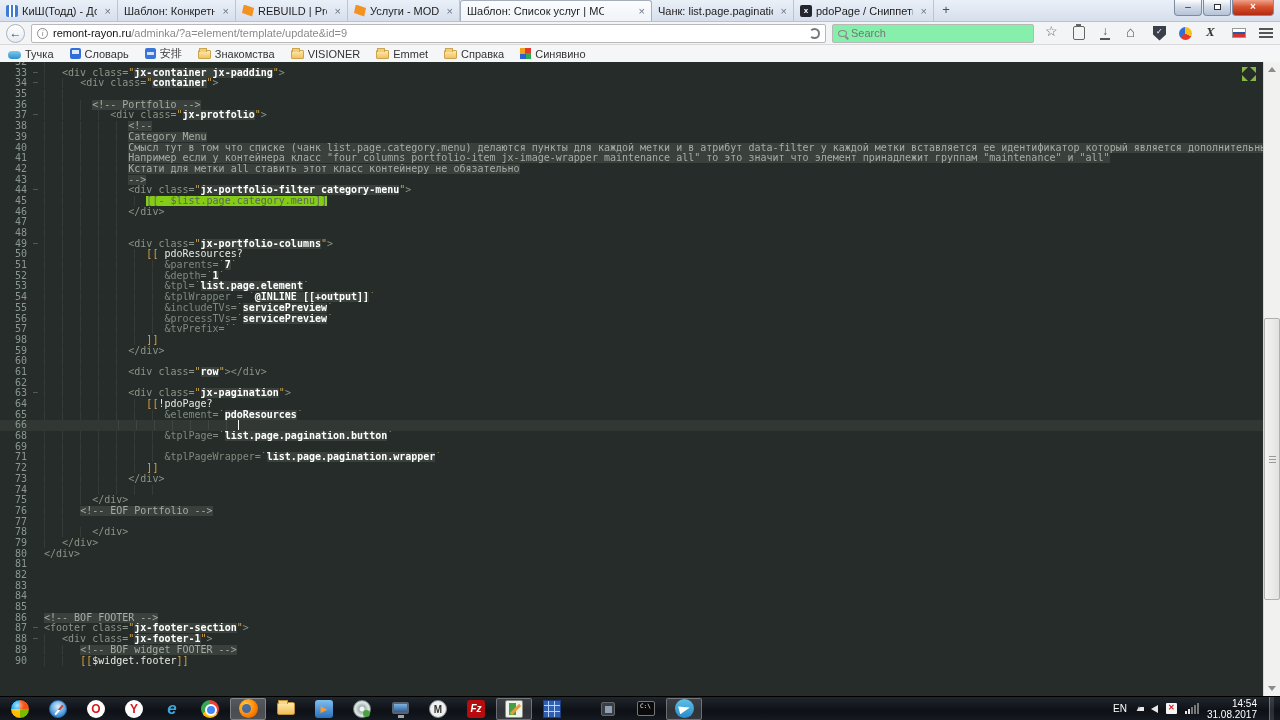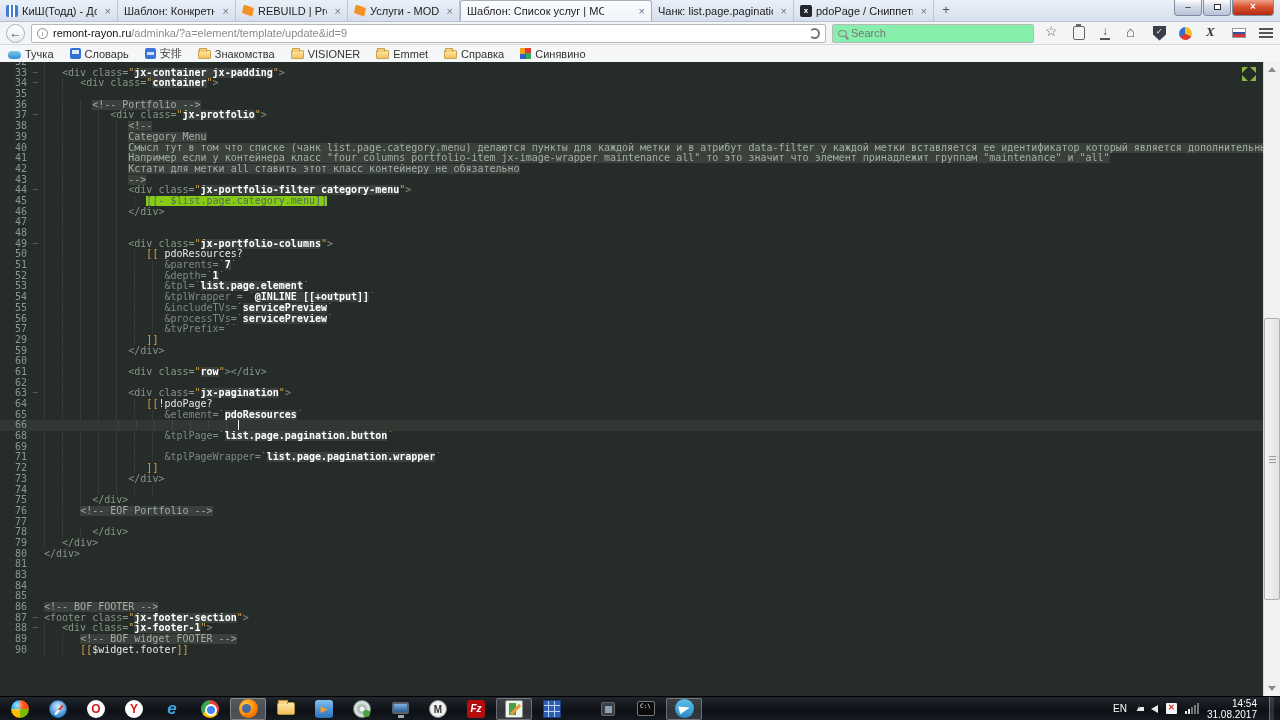--- a/index.html
+++ b/index.html
@@ -285,21 +285,21 @@
         <div class="row"><span class="ln">48</span><span class="fold"></span><span class="codeline"><span class="ind">              </span></span></div>
         <div class="row"><span class="ln">49</span><span class="fold">–</span><span class="codeline"><span class="ind">              </span><span class="tk-t">&lt;div class=</span><span class="tk-q">"</span><span class="tk-s">jx-portfolio-columns</span><span class="tk-q">"</span><span class="tk-t">&gt;</span></span></div>
         <div class="row"><span class="ln">50</span><span class="fold"></span><span class="codeline"><span class="ind">                 </span><span class="tk-m">[[</span><span class="tk-w"> pdoResources?</span></span></div>
         <div class="row"><span class="ln">51</span><span class="fold"></span><span class="codeline"><span class="ind">                    </span><span class="tk-p">&amp;parents=</span><span class="tk-q">`</span><span class="tk-s">7</span><span class="tk-q">`</span></span></div>
         <div class="row"><span class="ln">52</span><span class="fold"></span><span class="codeline"><span class="ind">                    </span><span class="tk-p">&amp;depth=</span><span class="tk-q">`</span><span class="tk-s">1</span><span class="tk-q">`</span></span></div>
         <div class="row"><span class="ln">53</span><span class="fold"></span><span class="codeline"><span class="ind">                    </span><span class="tk-p">&amp;tpl=</span><span class="tk-q">`</span><span class="tk-s">list.page.element</span><span class="tk-q">`</span></span></div>
         <div class="row"><span class="ln">54</span><span class="fold"></span><span class="codeline"><span class="ind">                    </span><span class="tk-p">&amp;tplWrapper = </span><span class="tk-q">`</span><span class="tk-s">@INLINE [[+output]]</span><span class="tk-q">`</span></span></div>
         <div class="row"><span class="ln">55</span><span class="fold"></span><span class="codeline"><span class="ind">                    </span><span class="tk-p">&amp;includeTVs=</span><span class="tk-q">`</span><span class="tk-s">servicePreview</span><span class="tk-q">`</span></span></div>
         <div class="row"><span class="ln">56</span><span class="fold"></span><span class="codeline"><span class="ind">                    </span><span class="tk-p">&amp;processTVs=</span><span class="tk-q">`</span><span class="tk-s">servicePreview</span><span class="tk-q">`</span></span></div>
         <div class="row"><span class="ln">57</span><span class="fold"></span><span class="codeline"><span class="ind">                    </span><span class="tk-p">&amp;tvPrefix=</span><span class="tk-q">``</span></span></div>
-        <div class="row"><span class="ln">29</span><span class="fold"></span><span class="codeline"><span class="ind">                 </span><span class="tk-m">]]</span></span></div>
+        <div class="row"><span class="ln">98</span><span class="fold"></span><span class="codeline"><span class="ind">                 </span><span class="tk-m">]]</span></span></div>
         <div class="row"><span class="ln">59</span><span class="fold"></span><span class="codeline"><span class="ind">              </span><span class="tk-t">&lt;/div&gt;</span></span></div>
         <div class="row"><span class="ln">60</span><span class="fold"></span><span class="codeline"><span class="ind">              </span></span></div>
         <div class="row"><span class="ln">61</span><span class="fold"></span><span class="codeline"><span class="ind">              </span><span class="tk-t">&lt;div class=</span><span class="tk-q">"</span><span class="tk-s">row</span><span class="tk-q">"</span><span class="tk-t">&gt;&lt;/div&gt;</span></span></div>
         <div class="row"><span class="ln">62</span><span class="fold"></span><span class="codeline"><span class="ind">              </span></span></div>
         <div class="row"><span class="ln">63</span><span class="fold">–</span><span class="codeline"><span class="ind">              </span><span class="tk-t">&lt;div class=</span><span class="tk-q">"</span><span class="tk-s">jx-pagination</span><span class="tk-q">"</span><span class="tk-t">&gt;</span></span></div>
         <div class="row"><span class="ln">64</span><span class="fold"></span><span class="codeline"><span class="ind">                 </span><span class="tk-m">[[</span><span class="tk-w">!pdoPage?</span></span></div>
         <div class="row"><span class="ln">65</span><span class="fold"></span><span class="codeline"><span class="ind">                    </span><span class="tk-p">&amp;element=</span><span class="tk-q">`</span><span class="tk-s">pdoResources</span><span class="tk-q">`</span></span></div>
         <div class="row active"><span class="ln">66</span><span class="fold"></span><span class="codeline"><span class="ind">                    </span><span class="caret"></span></span></div>
         <div class="row"><span class="ln">68</span><span class="fold"></span><span class="codeline"><span class="ind">                    </span><span class="tk-p">&amp;tplPage=</span><span class="tk-q">`</span><span class="tk-s">list.page.pagination.button</span><span class="tk-q">`</span></span></div>
         <div class="row"><span class="ln">69</span><span class="fold"></span><span class="codeline"><span class="ind">                    </span></span></div>
@@ -307,20 +307,21 @@
         <div class="row"><span class="ln">72</span><span class="fold"></span><span class="codeline"><span class="ind">                 </span><span class="tk-m">]]</span></span></div>
         <div class="row"><span class="ln">73</span><span class="fold"></span><span class="codeline"><span class="ind">              </span><span class="tk-t">&lt;/div&gt;</span></span></div>
         <div class="row"><span class="ln">74</span><span class="fold"></span><span class="codeline"><span class="ind">                    </span></span></div>
         <div class="row"><span class="ln">75</span><span class="fold"></span><span class="codeline"><span class="ind">        </span><span class="tk-t">&lt;/div&gt;</span></span></div>
         <div class="row"><span class="ln">76</span><span class="fold"></span><span class="codeline"><span class="ind">      </span><span class="tk-c">&lt;!-- EOF Portfolio --&gt;</span></span></div>
         <div class="row"><span class="ln">77</span><span class="fold"></span><span class="codeline"><span class="ind">      </span></span></div>
         <div class="row"><span class="ln">78</span><span class="fold"></span><span class="codeline"><span class="ind">        </span><span class="tk-t">&lt;/div&gt;</span></span></div>
         <div class="row"><span class="ln">79</span><span class="fold"></span><span class="codeline"><span class="ind">   </span><span class="tk-t">&lt;/div&gt;</span></span></div>
         <div class="row"><span class="ln">80</span><span class="fold"></span><span class="codeline"><span class="tk-t">&lt;/div&gt;</span></span></div>
         <div class="row"><span class="ln">81</span><span class="fold"></span><span class="codeline"></span></div>
+        <div class="row"><span class="ln">82</span><span class="fold"></span><span class="codeline"></span></div>
         <div class="row"><span class="ln">83</span><span class="fold"></span><span class="codeline"></span></div>
         <div class="row"><span class="ln">84</span><span class="fold"></span><span class="codeline"></span></div>
         <div class="row"><span class="ln">85</span><span class="fold"></span><span class="codeline"></span></div>
         <div class="row"><span class="ln">86</span><span class="fold"></span><span class="codeline"><span class="tk-c">&lt;!-- BOF FOOTER --&gt;</span></span></div>
         <div class="row"><span class="ln">87</span><span class="fold">–</span><span class="codeline"><span class="tk-t">&lt;footer class=</span><span class="tk-q">"</span><span class="tk-s">jx-footer-section</span><span class="tk-q">"</span><span class="tk-t">&gt;</span></span></div>
         <div class="row"><span class="ln">88</span><span class="fold">–</span><span class="codeline"><span class="ind">   </span><span class="tk-t">&lt;div class=</span><span class="tk-q">"</span><span class="tk-s">jx-footer-1</span><span class="tk-q">"</span><span class="tk-t">&gt;</span></span></div>
         <div class="row"><span class="ln">89</span><span class="fold"></span><span class="codeline"><span class="ind">      </span><span class="tk-c">&lt;!-- BOF widget FOOTER --&gt;</span></span></div>
         <div class="row"><span class="ln">90</span><span class="fold"></span><span class="codeline"><span class="ind">      </span><span class="tk-m">[[</span><span class="tk-w">$widget.footer</span><span class="tk-m">]]</span></span></div>
       </div>
     <svg id="fstoggle" width="14" height="14" viewBox="0 0 14 14">

